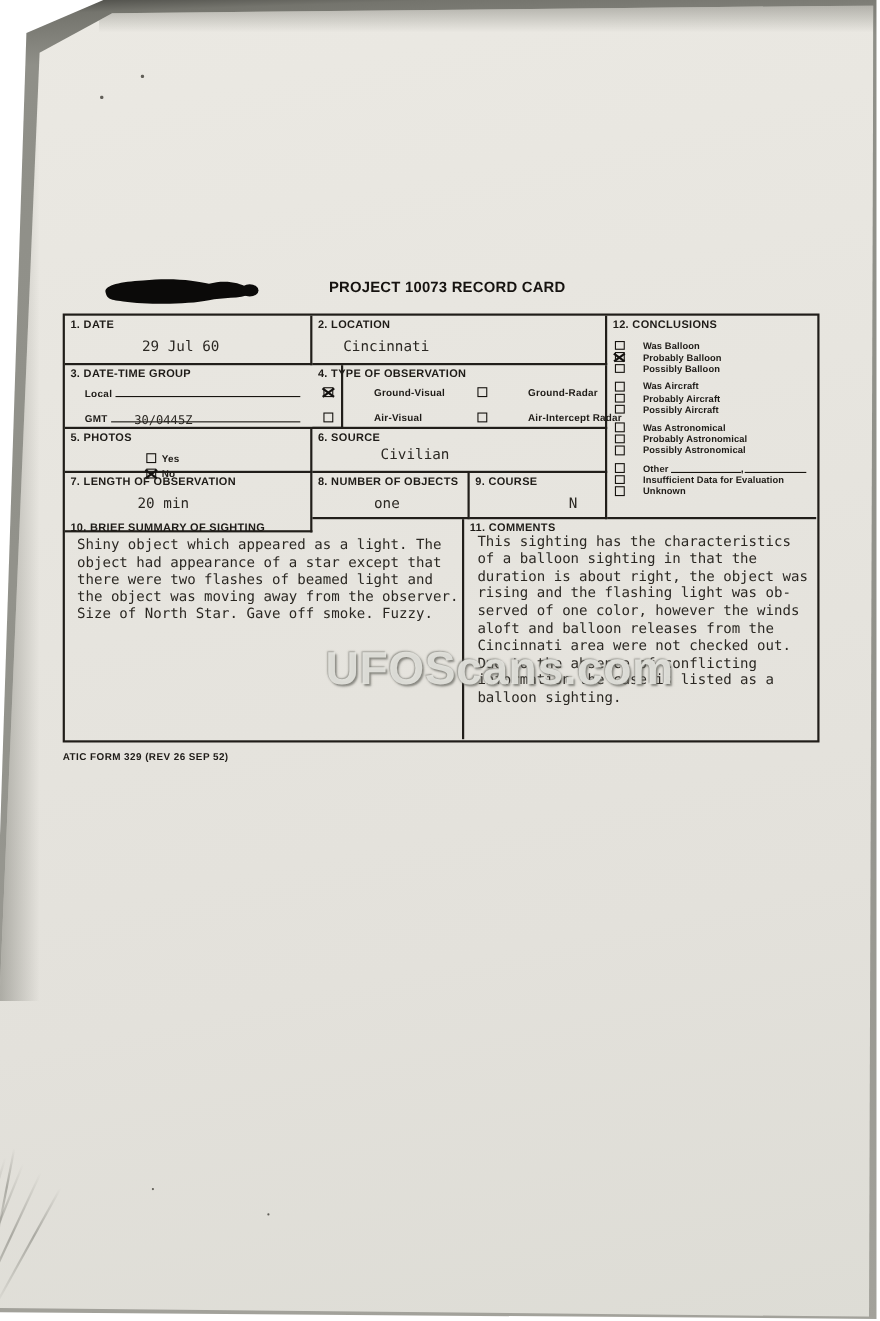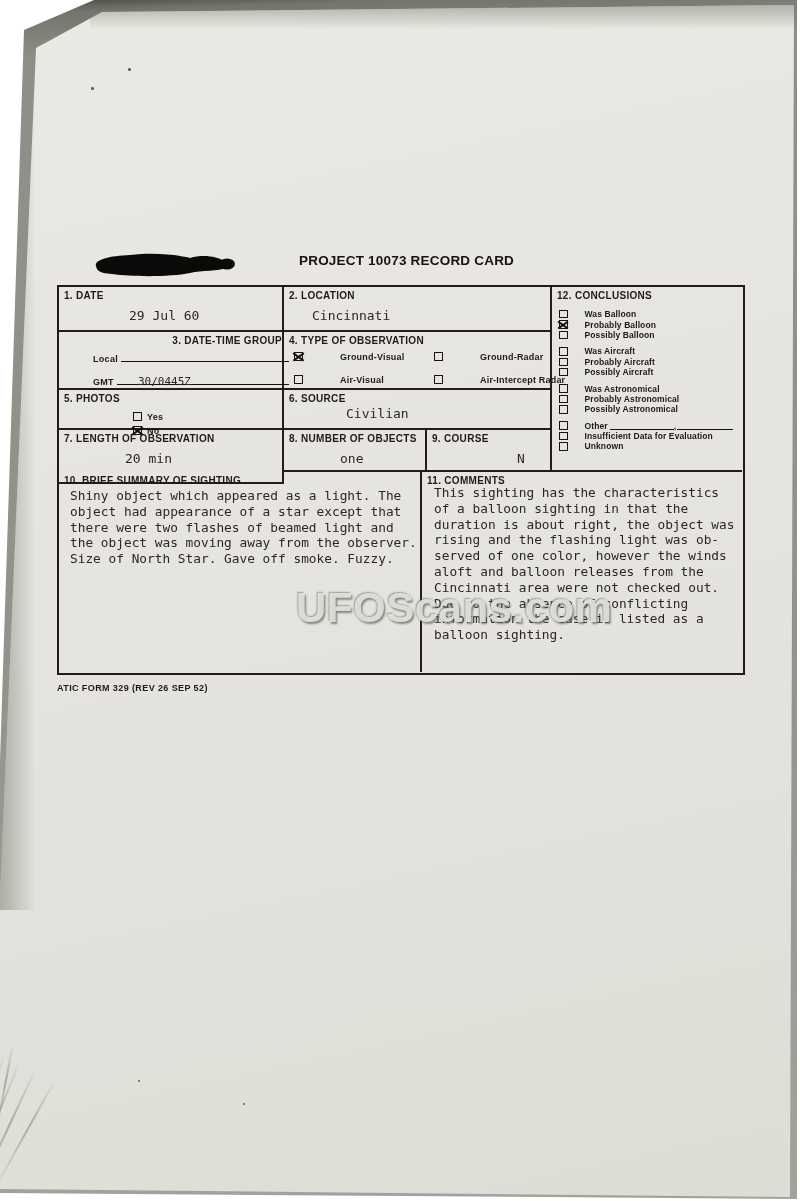--- a/index.html
+++ b/index.html
@@ -34,21 +34,21 @@
     letter-spacing:.2px;color:#161310;white-space:nowrap;}
   .redaction{position:absolute;left:86px;top:249px;width:152px;height:30px;}
 
   
   .form-table{position:absolute;left:57px;top:285px;width:688px;height:390px;
     border:2.5px solid #201d19;box-sizing:border-box;}
   .cell{position:absolute;box-sizing:border-box;border-color:#211e1a;border-style:solid;border-width:0;}
   .c-date{left:0;top:0;width:225px;height:45px;border-right-width:2px;border-bottom-width:2px;}
   .c-location{left:225px;top:0;width:268px;height:45px;border-right-width:2px;border-bottom-width:2px;}
   .c-conclusions{left:493px;top:0;width:190px;height:185px;border-bottom-width:2px;}
-  .c-dtg{left:0;top:45px;width:225px;height:58px;border-right-width:2px;border-bottom-width:2px;text-align:right;}
+  .c-dtg{left:0;top:45px;width:253px;height:58px;border-right-width:2px;border-bottom-width:2px;}
   .c-type{left:225px;top:45px;width:268px;height:58px;border-right-width:2px;border-bottom-width:2px;}
   .c-photos{left:0;top:103px;width:225px;height:40px;border-right-width:2px;border-bottom-width:2px;}
   .c-source{left:225px;top:103px;width:268px;height:40px;border-right-width:2px;border-bottom-width:2px;}
   .c-length{left:0;top:143px;width:225px;height:54px;border-right-width:2px;border-bottom-width:2px;}
   .c-number{left:225px;top:143px;width:143px;height:42px;border-right-width:2px;border-bottom-width:2px;}
   .c-course{left:368px;top:143px;width:125px;height:42px;border-right-width:2px;border-bottom-width:2px;}
   .c-summary{left:0;top:185px;width:363px;height:200px;border-right-width:2px;}
   .c-comments{left:363px;top:185px;width:370px;height:200px;}
 
   .lab{display:block;font-weight:bold;font-size:10px;letter-spacing:.3px;color:#1e1b17;
@@ -60,21 +60,21 @@
   .v-location{font-size:13px;margin:7px 0 0 28px;}
   .v-source{font-size:13px;margin:2px 0 0 62px;}
   .v-length{font-size:13px;margin:7px 0 0 66px;}
   .v-number{font-size:13px;margin:7px 0 0 56px;}
   .v-course{font-size:13px;margin:7px 0 0 90px;}
   .tw-block{font-size:12.8px;line-height:15.8px;white-space:pre-line;position:absolute;}
   .sum-text{left:11px;top:16px;width:348px;}
   .com-text{left:12px;top:13px;width:306px;}
 
   
-  .dtg-row{position:absolute;left:18px;white-space:nowrap;margin-left:16px;}
+  .dtg-row{position:absolute;left:18px;white-space:nowrap;}
   .dtg-local{top:16px;}
   .dtg-gmt{top:39px;}
   .dtg-lab{font-weight:bold;font-size:9px;color:#1e1b17;letter-spacing:.3px;}
   .u-line{display:inline-block;border-bottom:1.5px solid #17140f;height:10px;vertical-align:baseline;}
   .ul-local{width:168px;margin-left:3px;}
   .ul-gmt{width:172px;margin-left:3px;}
   .gmt-val{position:absolute;left:45px;bottom:1px;font-size:11px;}
 
   
   .cb-row{display:flex;align-items:center;}

